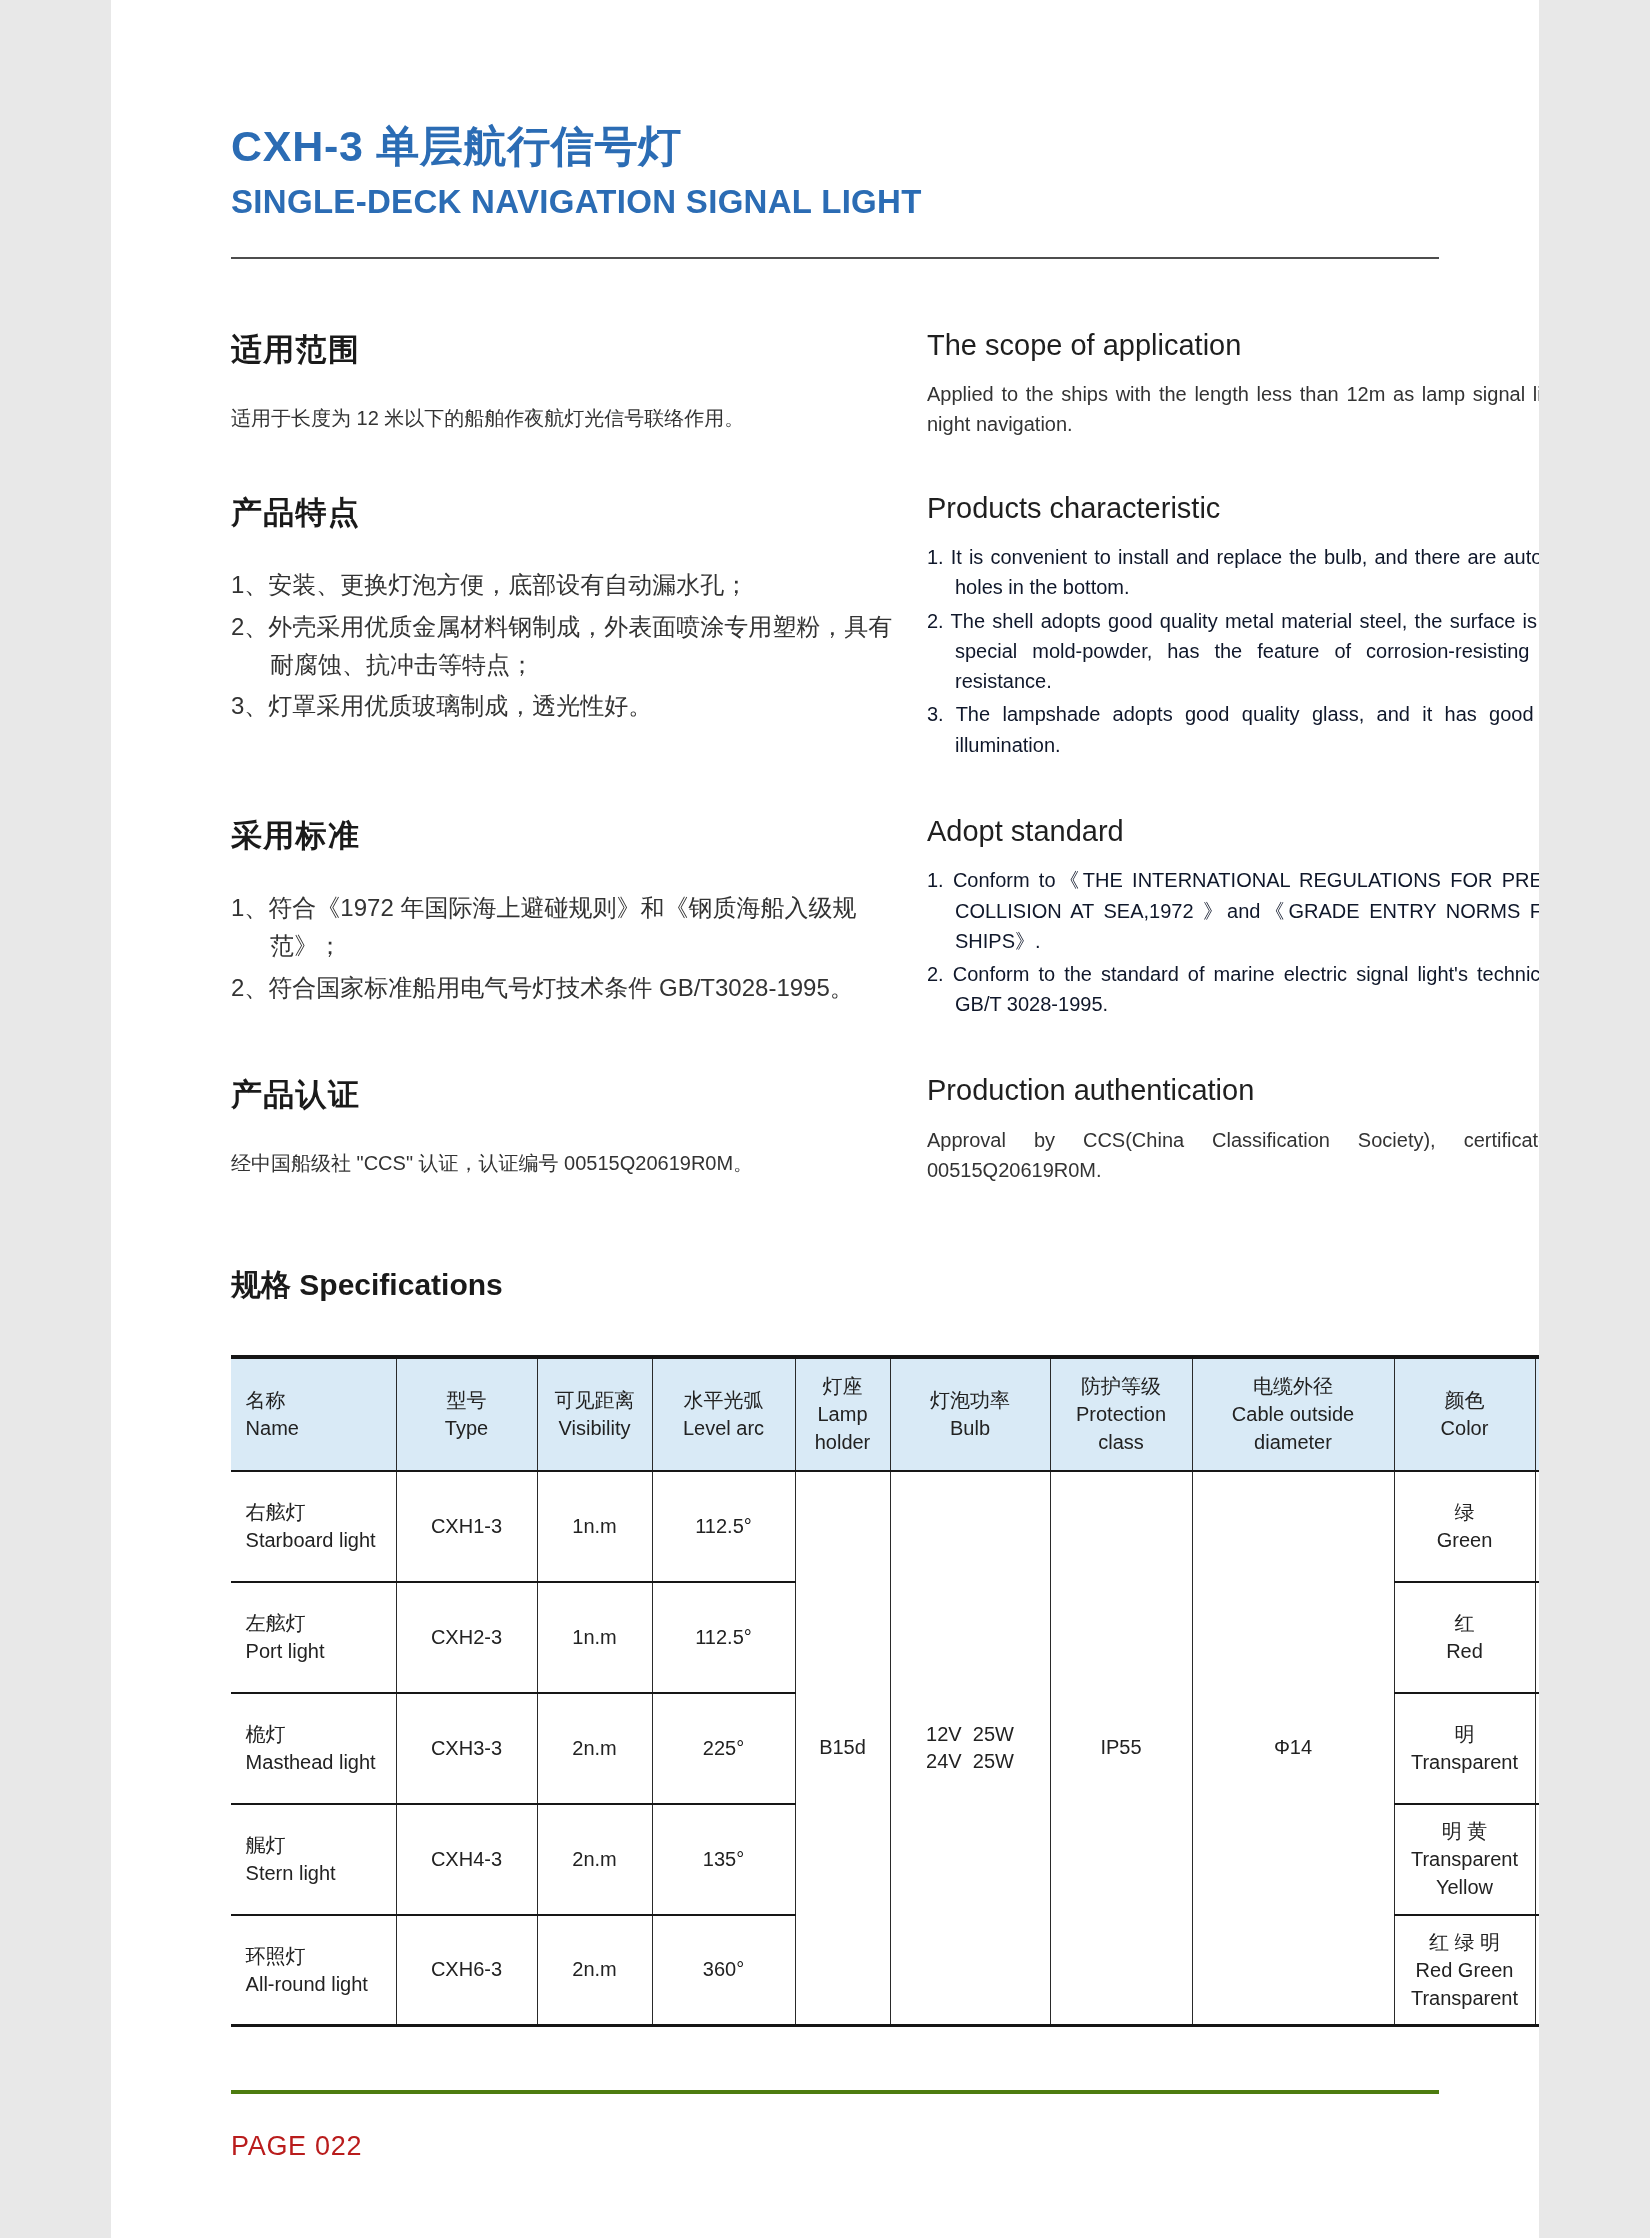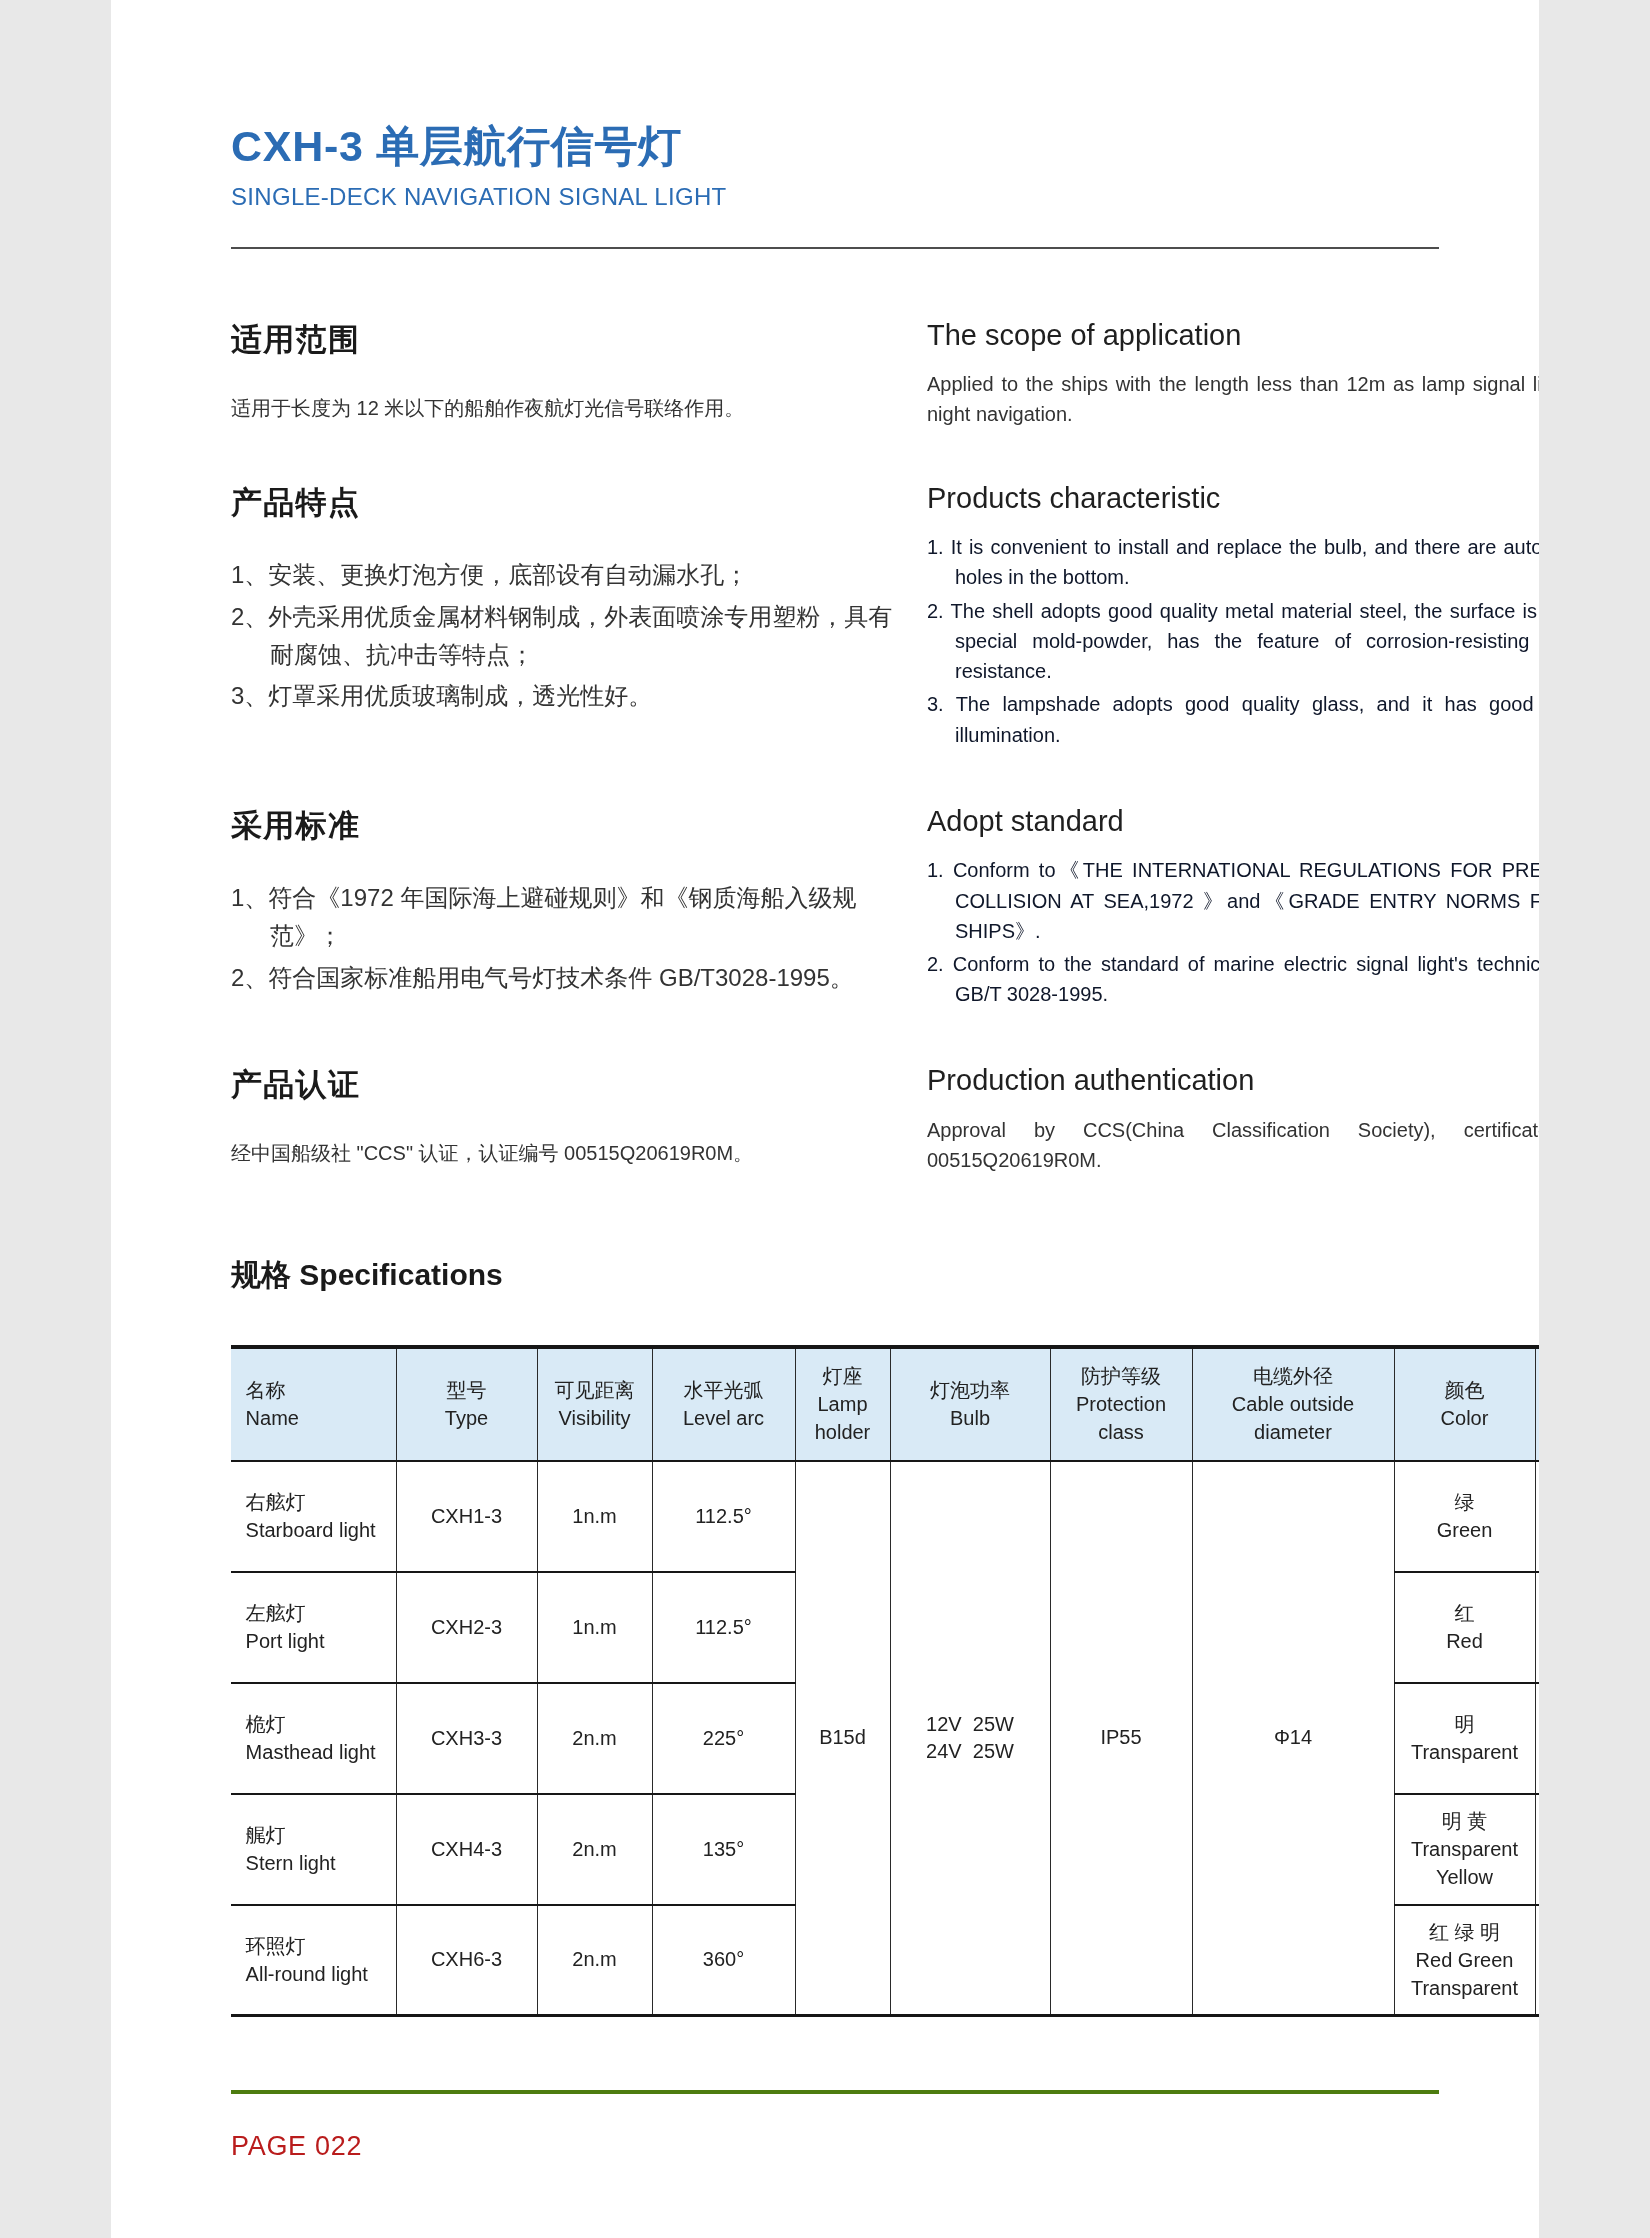--- a/index.html
+++ b/index.html
@@ -19,22 +19,22 @@
   
   .doc-header { padding-top: 118px; }
   .doc-title {
     font-size: 43px;
     font-weight: 700;
     color: #2b6cb4;
     letter-spacing: 0.7px;
   }
   .doc-subtitle {
     margin-top: 6.7px;
-    font-size: 24px;
-    font-weight: 400;
+    font-size: 33px;
+    font-weight: 700;
     color: #2b6cb4;
     letter-spacing: 0.3px;
   }
   .header-rule {
     margin-top: 36px;
     border: none;
     border-top: 2.7px solid #4d4d4d;
     height: 0;
   }
 

